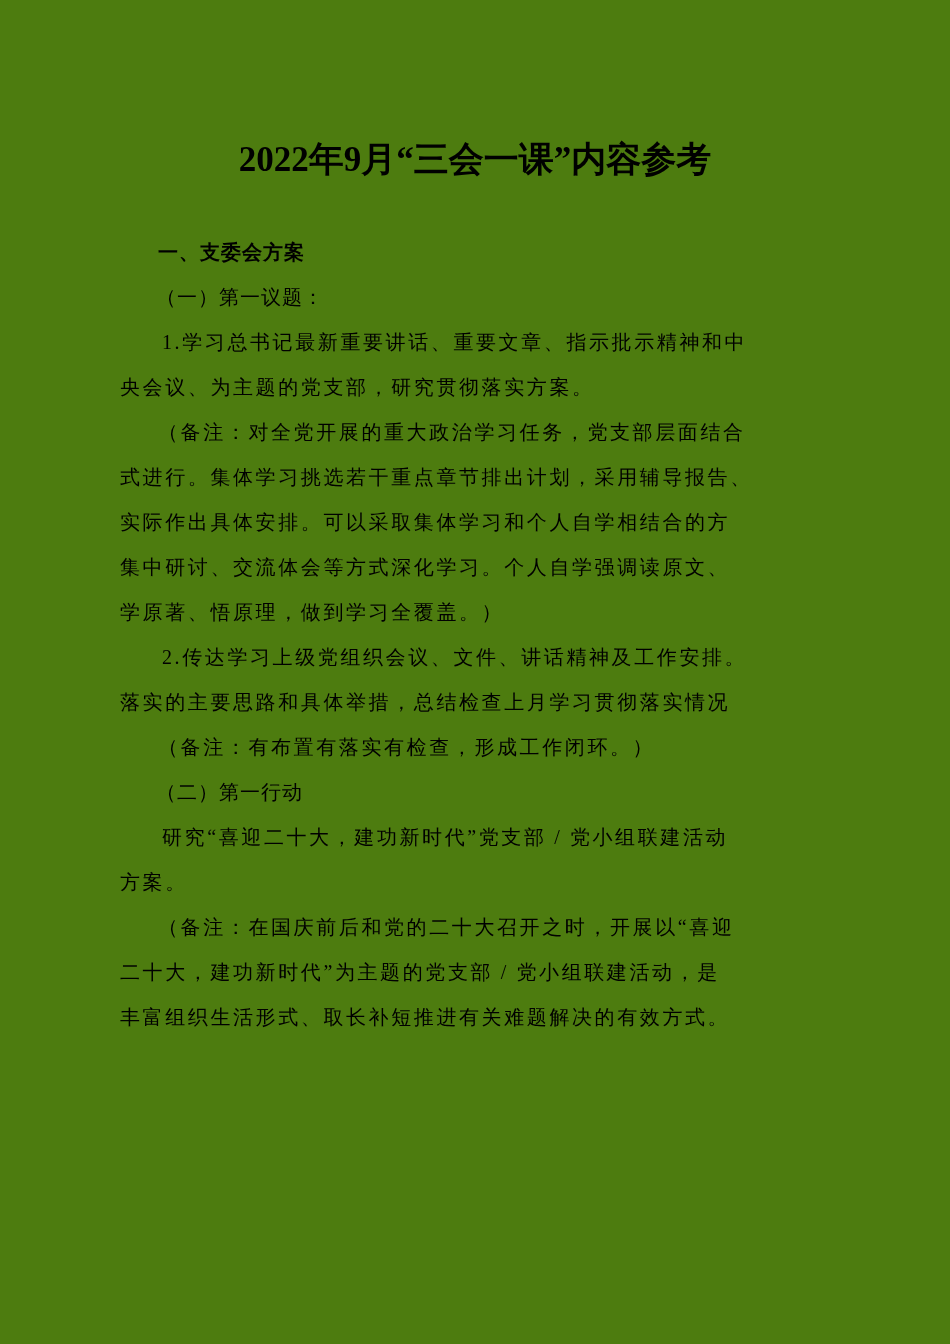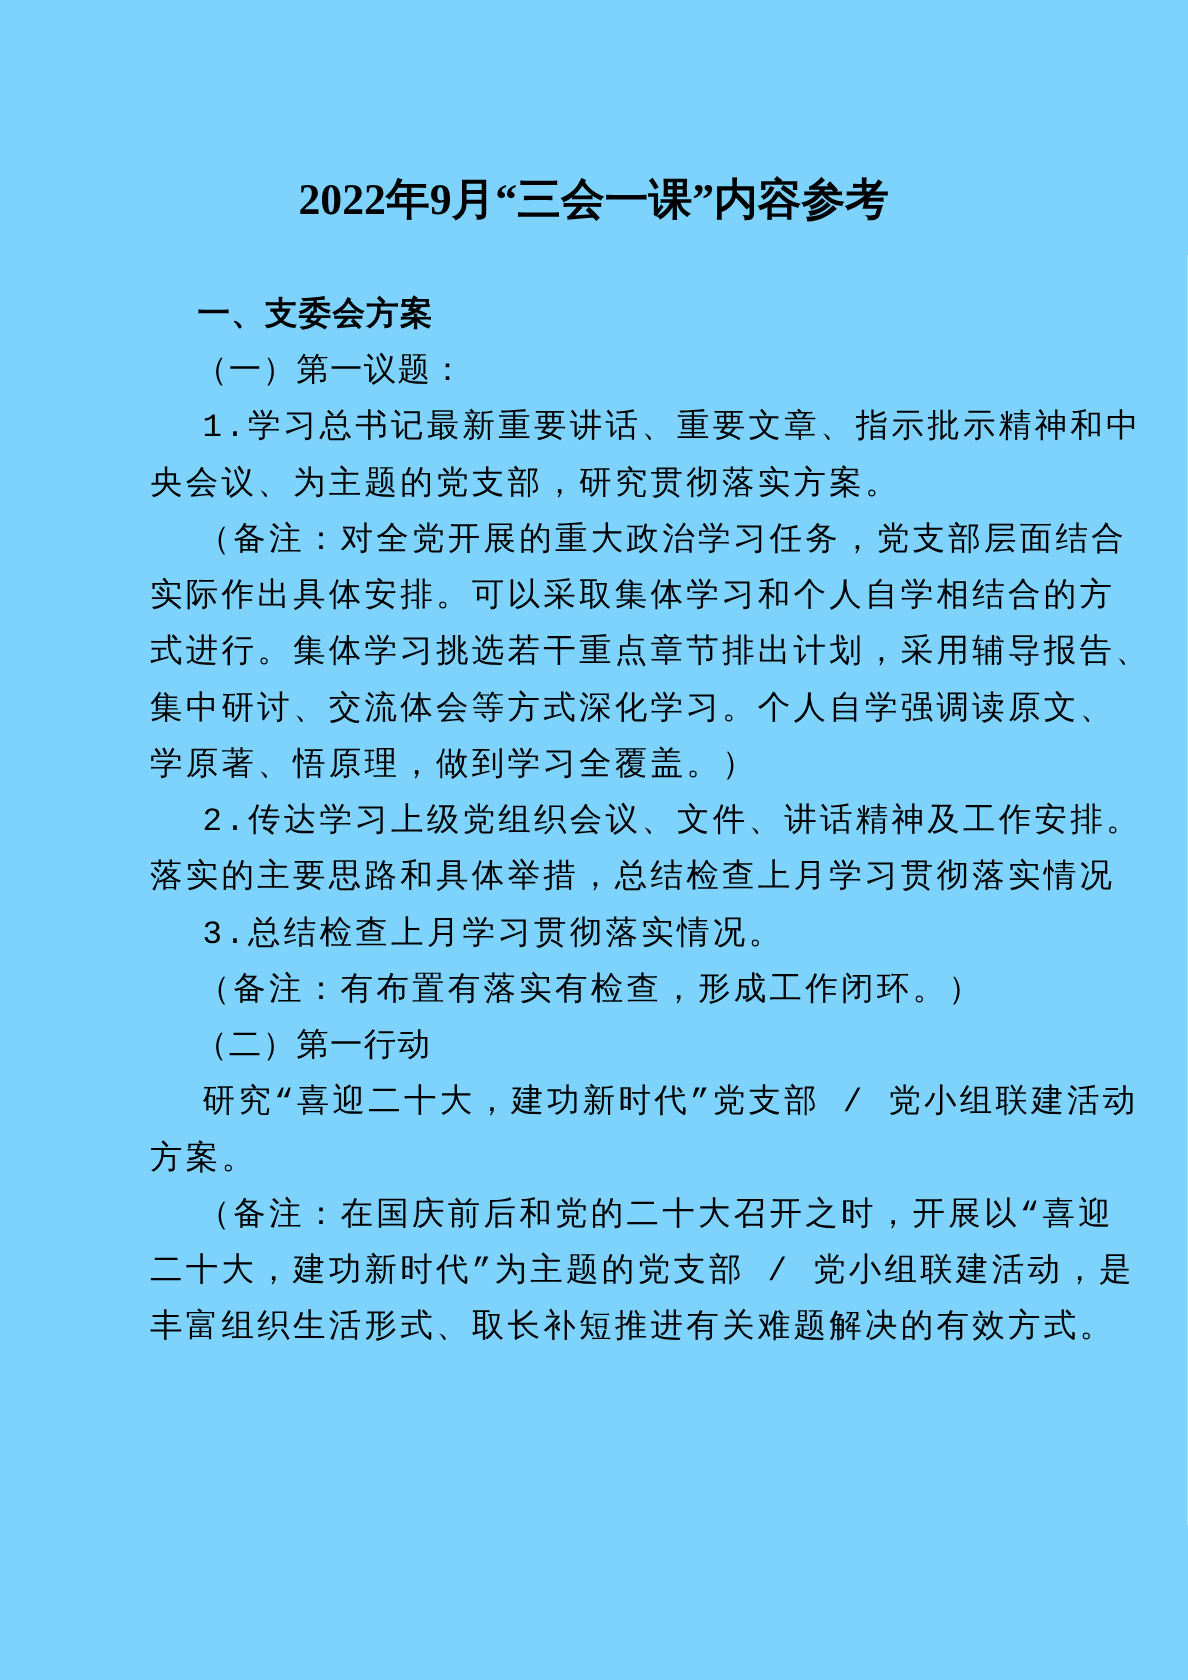--- a/index.html
+++ b/index.html
@@ -14,47 +14,47 @@
       overflow: hidden;
       color: #000000;
       font-family: "DejaVu Serif", "Liberation Serif", serif;
     }
     .page {
       position: absolute;
       left: 0;
       top: 0;
       width: 950px;
       height: 1344px;
-      background: #7dd3fc;
+      background: #4d7c0f;
     }
     .title {
       position: absolute;
       left: 0;
       top: 136px;
       width: 950px;
       text-align: center;
       font-family: "Liberation Serif", "DejaVu Serif", serif;
       font-weight: bold;
       font-size: 35px;
       line-height: 48px;
       letter-spacing: 0px;
     }
     .content {
       position: absolute;
       left: 120px;
       top: 230px;
       width: 710px;
     }
     .line {
-      font-size: 26px;
+      font-size: 20px;
       line-height: 45px;
       height: 45px;
       white-space: nowrap;
       letter-spacing: 2.6px;
-      font-family: Liberation Mono, monospace;
+      font-family: Liberation Serif, serif;
       font-weight: normal;
     }
     .indent { padding-left: 42px; }
     .indent-sub { padding-left: 38px; }
     .h1 {
       font-weight: bold;
       letter-spacing: 1px;
       padding-left: 38px;
     }
     .h2 {
@@ -70,29 +70,28 @@
 
   <div class="content">
     <div class="line h1">一、支委会方案</div>
 
     <div class="line h2">（一）第一议题：</div>
 
     <div class="line indent">1.学习总书记最新重要讲话、重要文章、指示批示精神和中</div>
     <div class="line">央会议、为主题的党支部，研究贯彻落实方案。</div>
 
     <div class="line indent-sub">（备注：对全党开展的重大政治学习任务，党支部层面结合</div>
+    <div class="line">式进行。集体学习挑选若干重点章节排出计划，采用辅导报告、</div>
     <div class="line">实际作出具体安排。可以采取集体学习和个人自学相结合的方</div>
-    <div class="line">式进行。集体学习挑选若干重点章节排出计划，采用辅导报告、</div>
     <div class="line">集中研讨、交流体会等方式深化学习。个人自学强调读原文、</div>
     <div class="line">学原著、悟原理，做到学习全覆盖。）</div>
 
     <div class="line indent">2.传达学习上级党组织会议、文件、讲话精神及工作安排。</div>
     <div class="line">落实的主要思路和具体举措，总结检查上月学习贯彻落实情况</div>
 
-    <div class="line indent">3.总结检查上月学习贯彻落实情况。</div>
     <div class="line indent-sub">（备注：有布置有落实有检查，形成工作闭环。）</div>
 
     <div class="line h2">（二）第一行动</div>
 
     <div class="line indent">研究“喜迎二十大，建功新时代”党支部 / 党小组联建活动</div>
     <div class="line">方案。</div>
 
     <div class="line indent-sub">（备注：在国庆前后和党的二十大召开之时，开展以“喜迎</div>
     <div class="line">二十大，建功新时代”为主题的党支部 / 党小组联建活动，是</div>
     <div class="line">丰富组织生活形式、取长补短推进有关难题解决的有效方式。</div>

